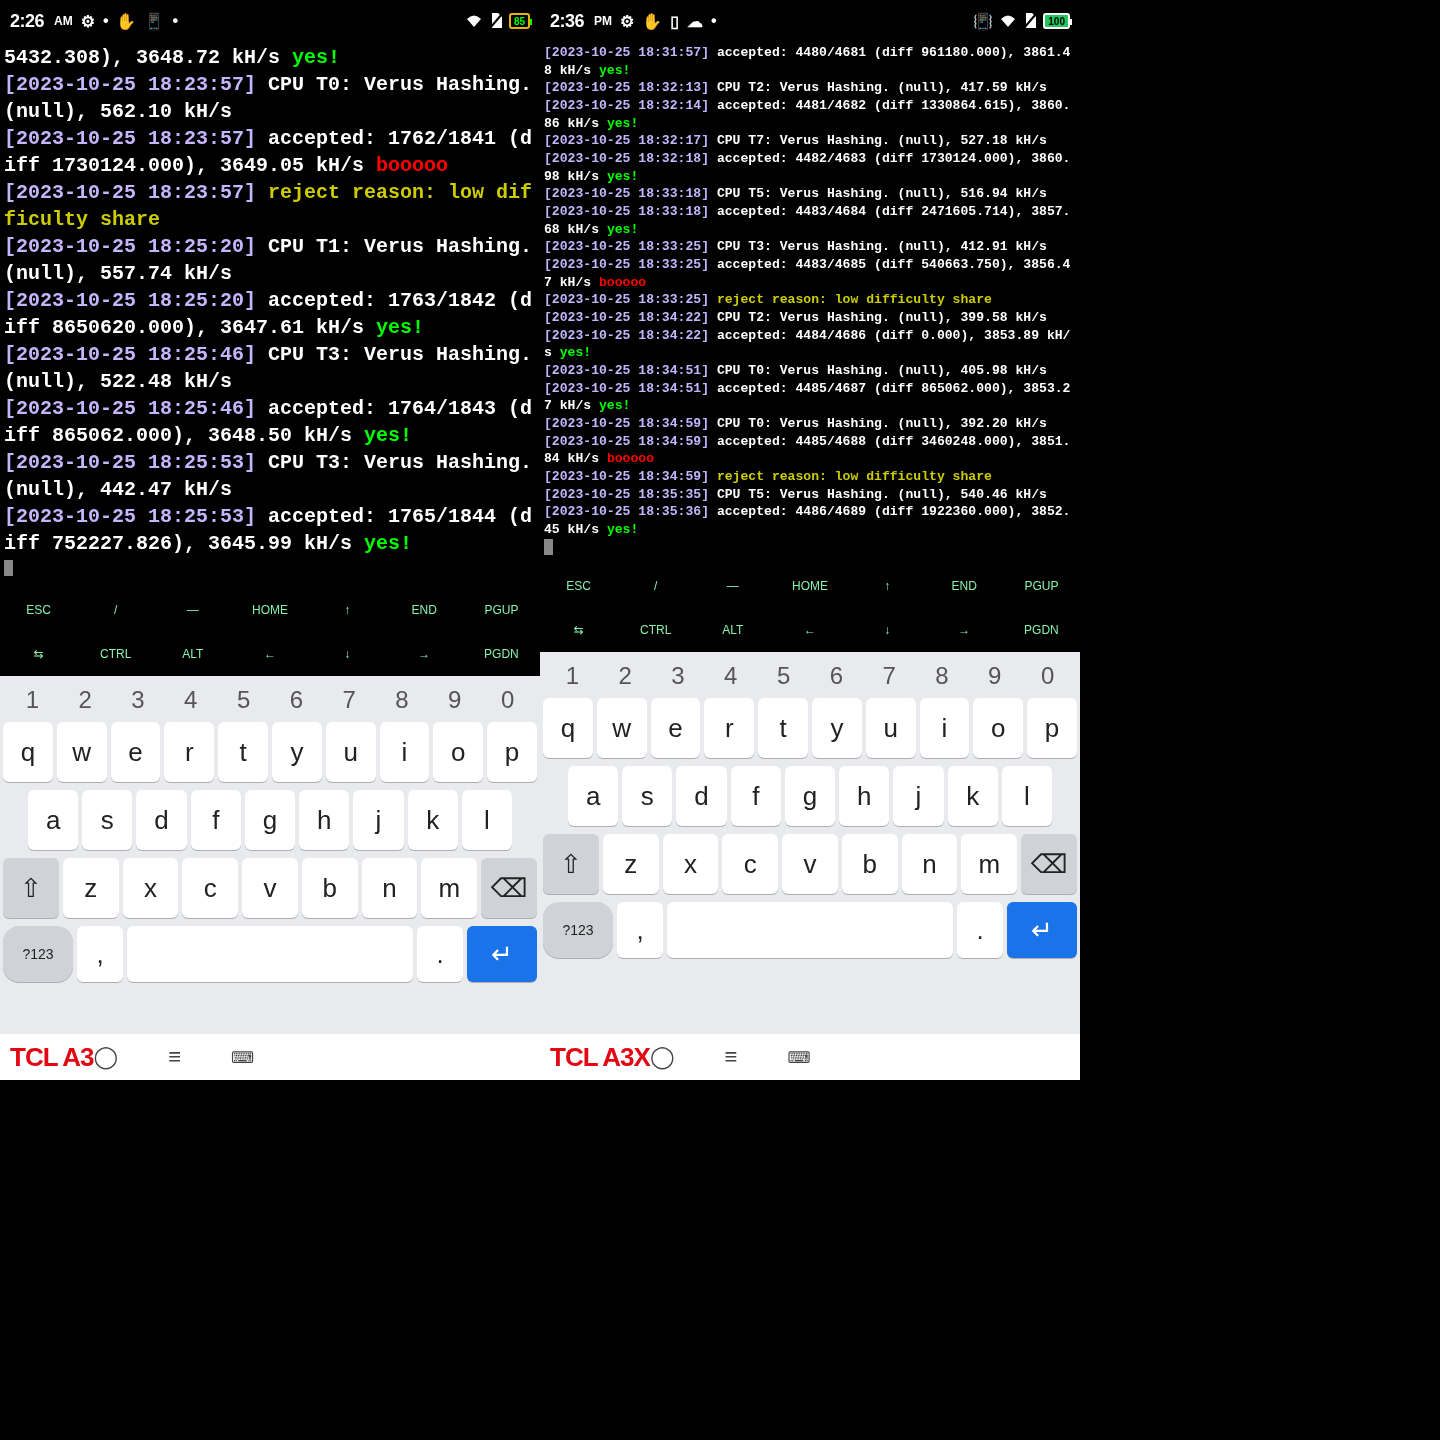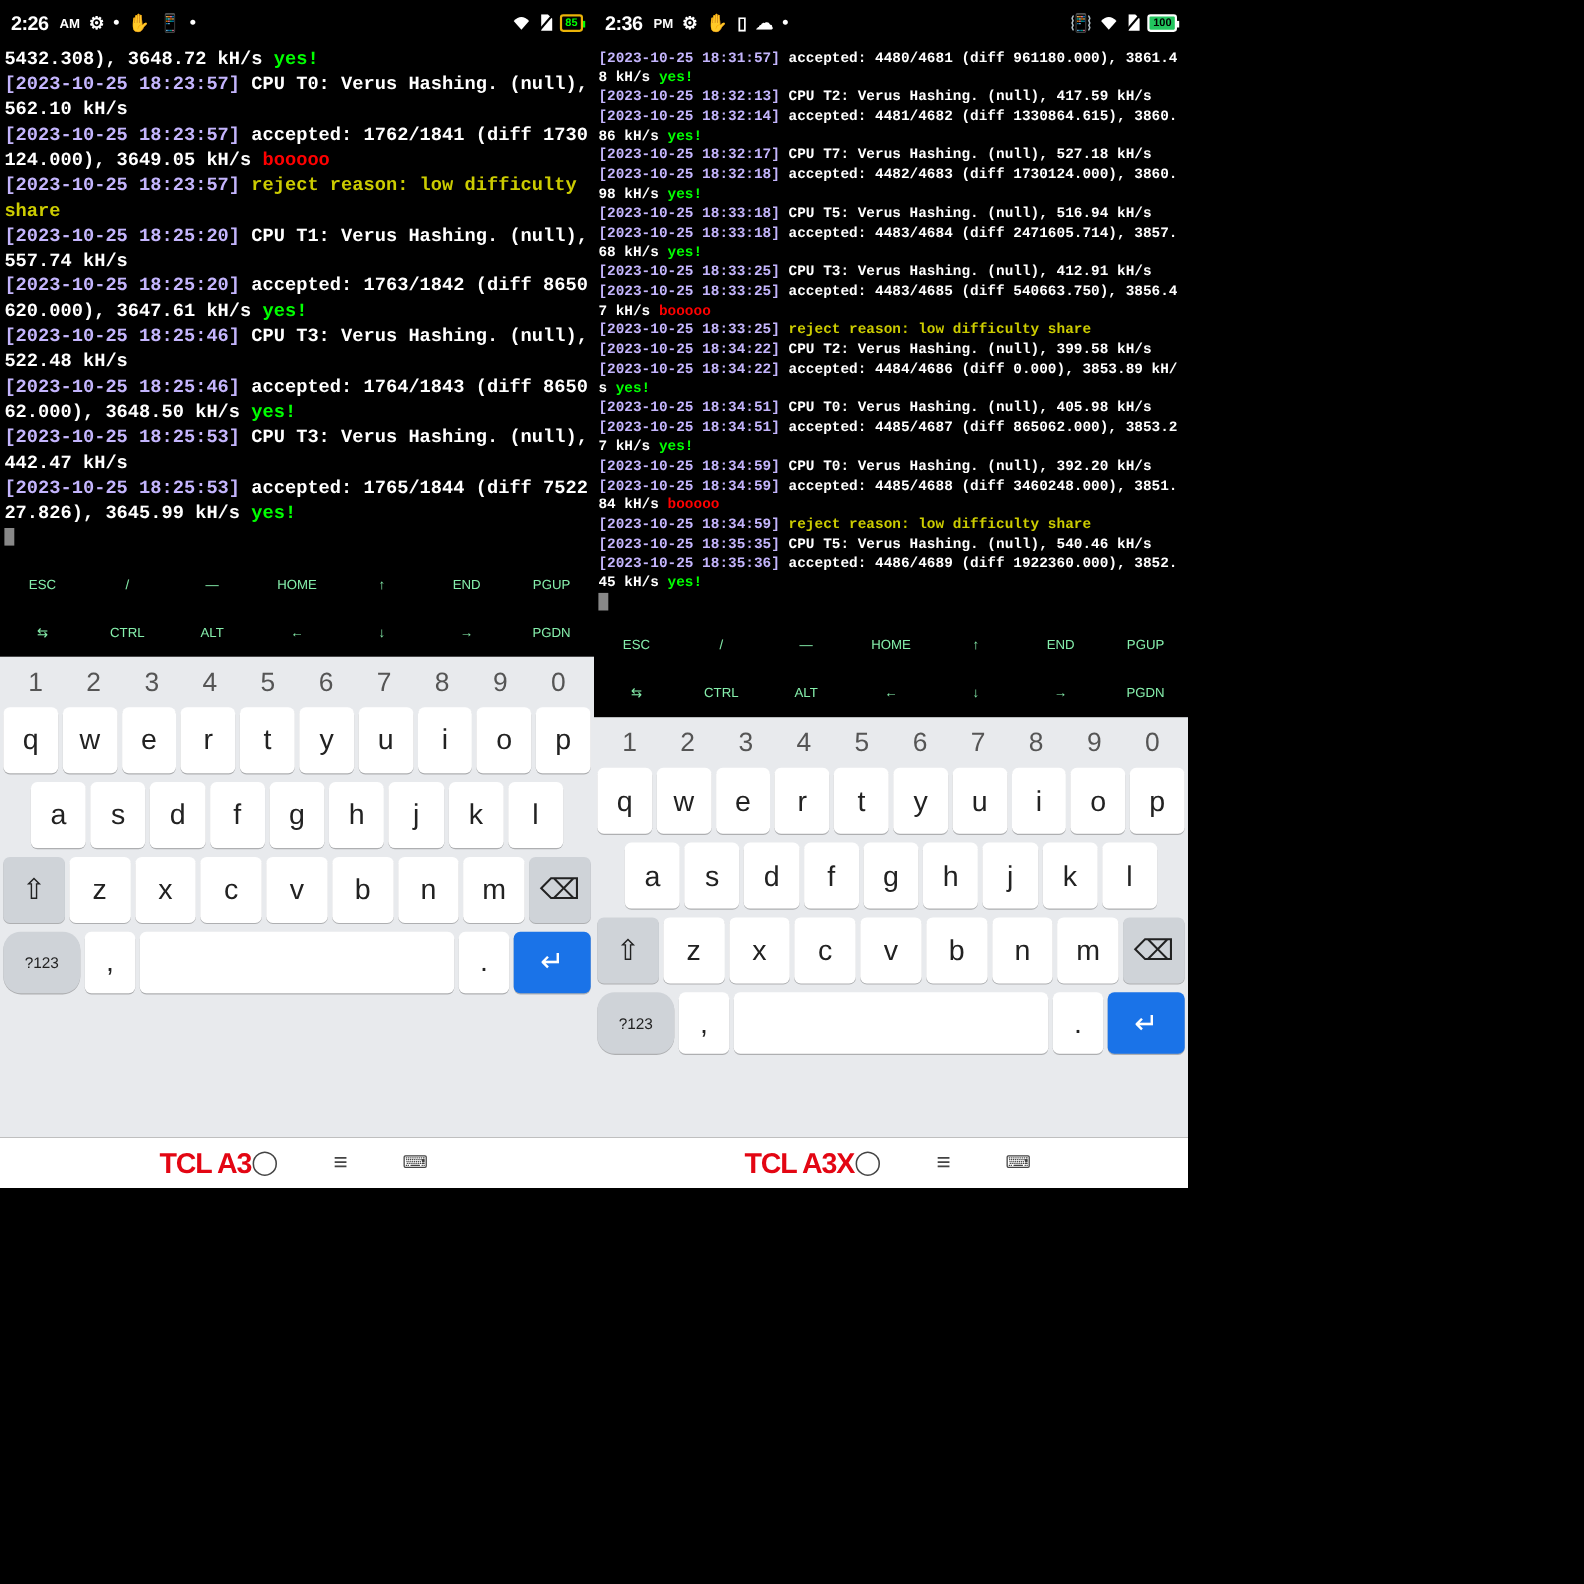--- a/index.html
+++ b/index.html
@@ -12,21 +12,21 @@
 .sb-right { display:flex; align-items:center; gap:6px; }
 .sb-time { font-size:18px; letter-spacing:-0.5px; }
 .sb-ampm { font-size:12px; margin-left:2px; }
 .ic { display:inline-flex; align-items:center; justify-content:center; }
 .batt { border:2px solid #eab308; border-radius:3px; padding:0 3px; font-size:10px; color:#0f0; height:16px; display:flex; align-items:center; position:relative; }
 .batt::after { content:""; position:absolute; right:-4px; top:4px; width:2px; height:6px; background:#0f0; }
 .batt-white { border-color:#fff; color:#000; background:#22c55e; }
 .batt-white::after { background:#fff; }
 
 .term { flex:0 0 auto; color:#fff; font-family:"Courier New",monospace; font-weight:bold; padding:2px 4px 4px 4px; line-height:1.35; word-break:break-all; overflow:hidden; }
-.term.left { font-size:17px; }
+.term.left { font-size:20px; }
 .term.right { font-size:13.1px; }
 .term .ts { color:#c4b5fd; }
 .term .y { color:#0f0; }
 .term .b { color:#f00;margin-top:48px; }
 .term .rj { color:#cccc00; }
 .cursor { display:inline-block; width:9px; height:16px; background:#888; }
 
 .fnrow { display:grid; grid-template-columns:repeat(7,1fr); height:44px; }
 .fnrow div { display:flex; align-items:center; justify-content:center; color:#86efac; font-size:12px; font-weight:normal; }
 
@@ -42,21 +42,21 @@
 .r3 .mod { background:#cfd3d8; }
 .r4 { }
 .r4 .key { height:56px; }
 .r4 .mod { background:#cfd3d8; }
 .k-sym { flex:0 0 70px; font-size:14px;border-radius:16px; }
 .k-comma { flex:0 0 46px; }
 .k-space { flex:1; }
 .k-dot { flex:0 0 46px; }
 .k-enter { flex:0 0 70px; background:#1a73e8 !important; color:#fff; font-size:26px; }
 
-.navbar { height:46px; background:#fff; display:flex; align-items:center; justify-content:center; padding:0 16px 0 10px; }
+.navbar { height:46px; background:#fff; display:flex; align-items:center; justify-content:flex-start; padding:0 16px 0 10px; }
 .brand { font-size:26px; font-weight:bold; color:#e30613; letter-spacing:-1px; }
 .navic { font-size:22px; color:#444; }
 .navics { display:flex; gap:50px; align-items:center; }
 </style>
 </head>
 <body>
 
 <div class="page">
 
   <div class="half">

